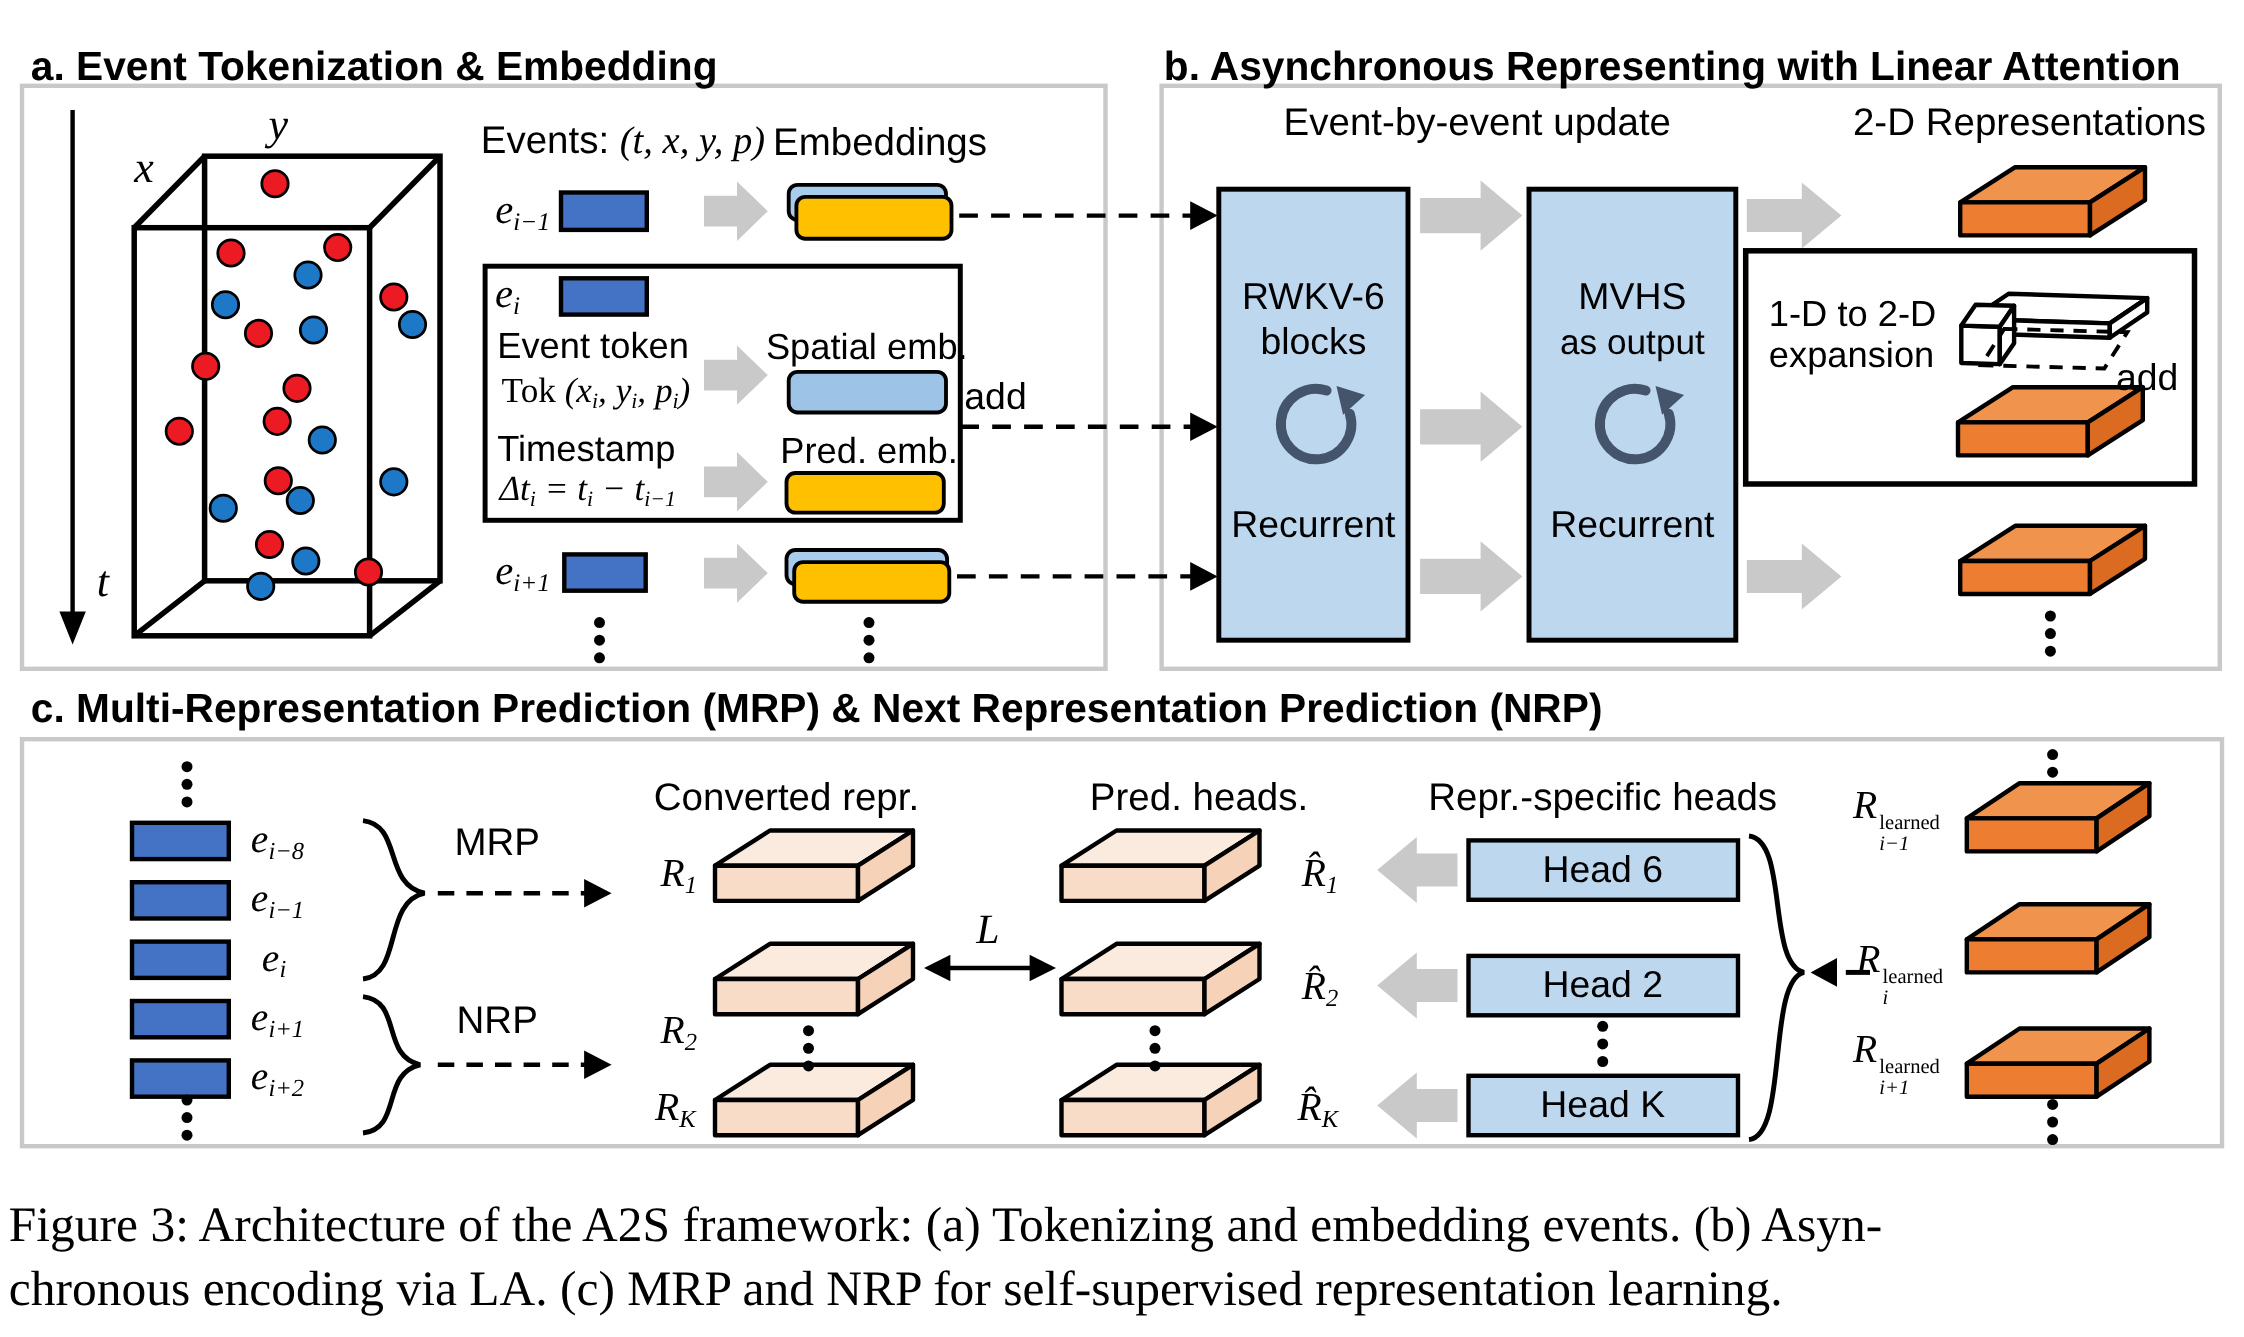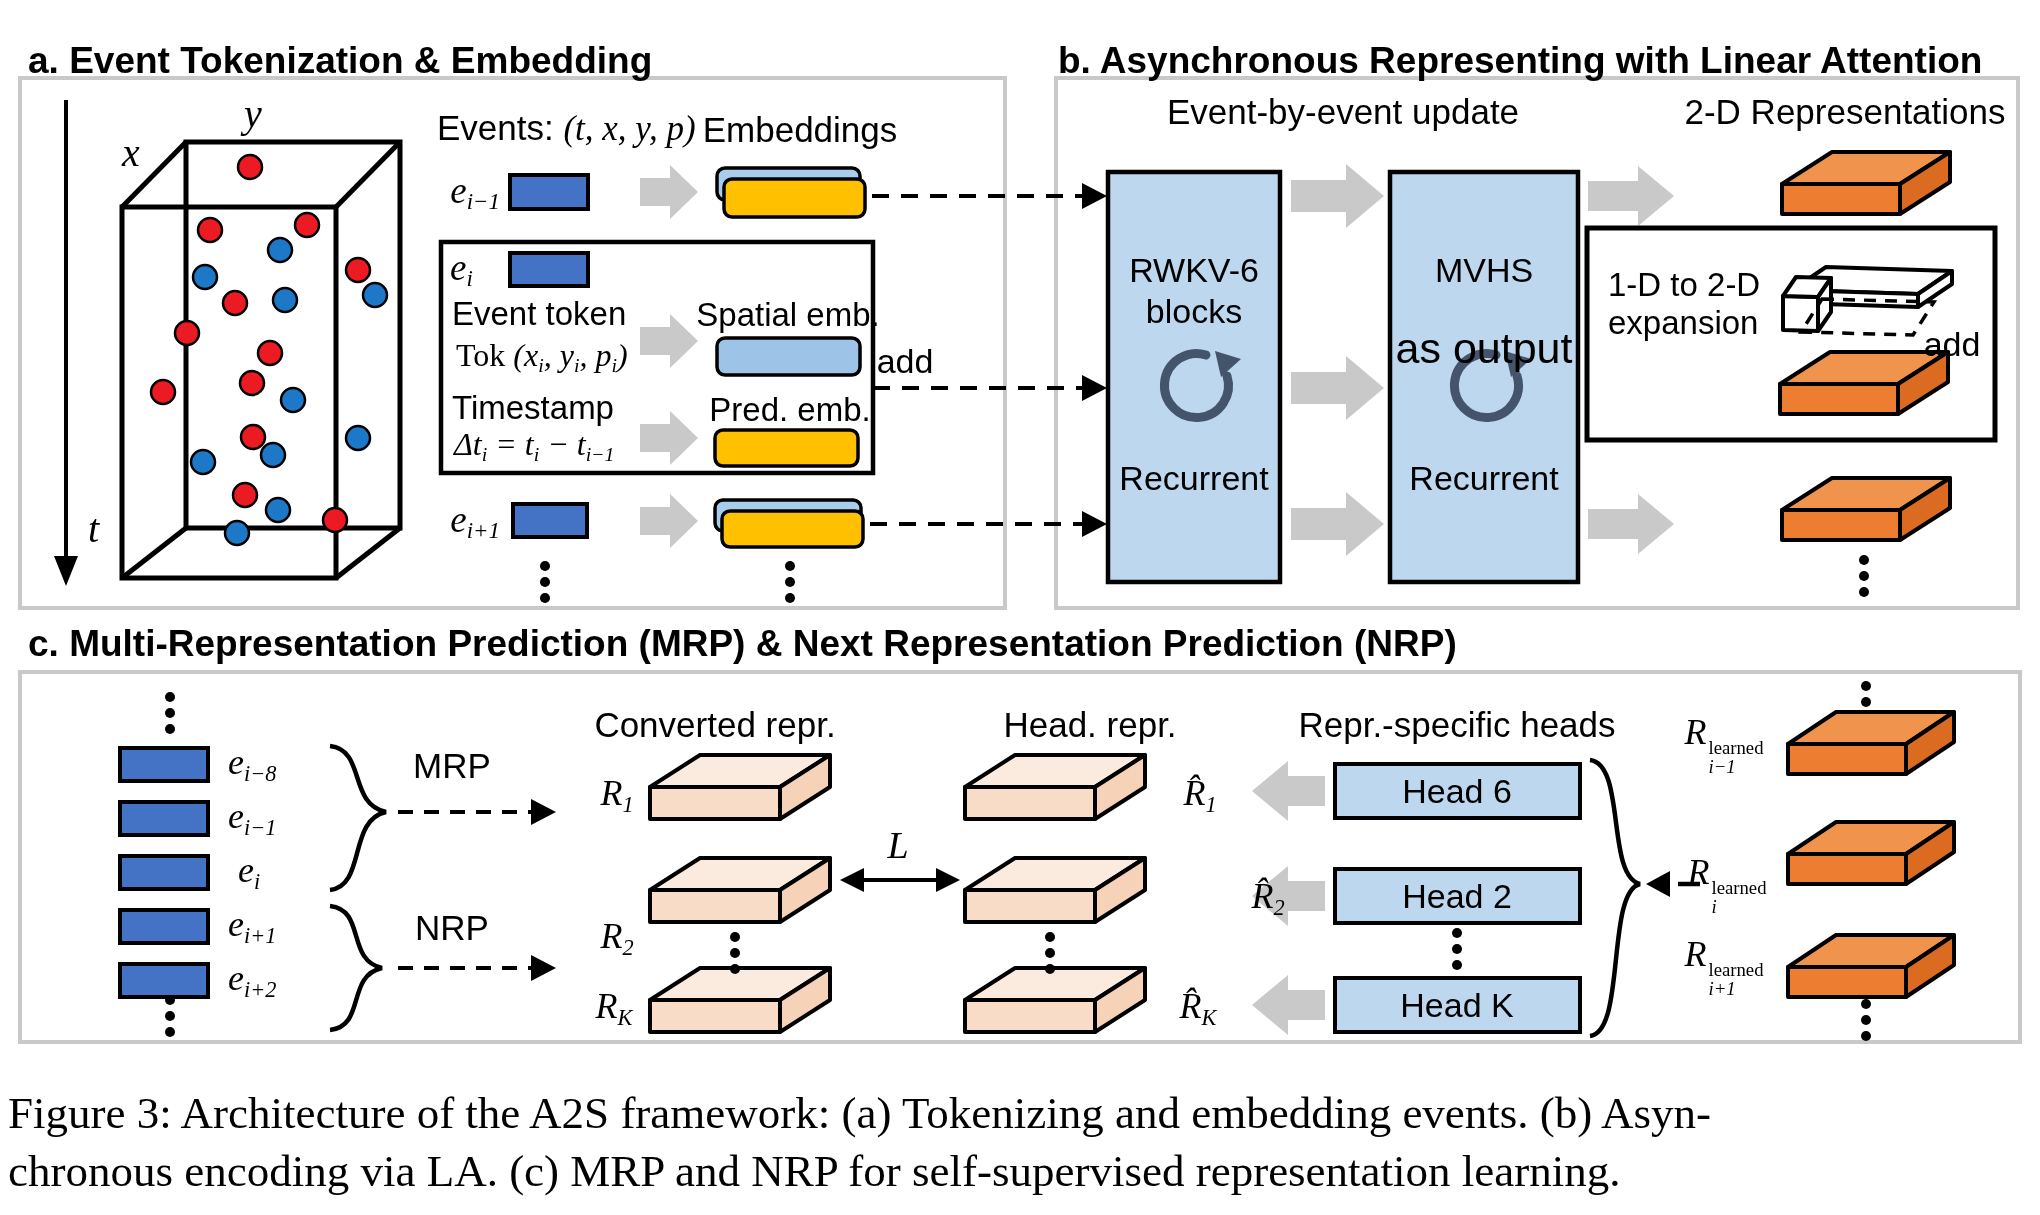--- a/index.html
+++ b/index.html
@@ -299,44 +299,44 @@
 <div class="t vc" style="left:454px;top:446px;font-size:32px;"><span class="seg-i">Δt</span><span class="seg-s">i</span><span class="seg-i"> = t</span><span class="seg-s">i</span><span class="seg-i"> − t</span><span class="seg-s">i−1</span></div>
 <div class="t cc" style="left:790px;top:410px;font-size:33px;">Pred. emb.</div>
 <div class="t cc" style="left:905px;top:361px;font-size:34px;">add</div>
 
 <div class="t cc" style="left:1343px;top:112px;font-size:35px;">Event-by-event update</div>
 <div class="t cc" style="left:1845px;top:112px;font-size:35px;">2-D Representations</div>
 <div class="t cc" style="left:1194px;top:270px;font-size:34px;">RWKV-6</div>
 <div class="t cc" style="left:1194px;top:311px;font-size:34px;">blocks</div>
 <div class="t cc" style="left:1194px;top:478px;font-size:34px;">Recurrent</div>
 <div class="t cc" style="left:1484px;top:270px;font-size:34px;">MVHS</div>
-<div class="t cc" style="left:1484px;top:311px;font-size:43px;margin-top:37px;">as output</div>
+<div class="t cc" style="left:1484px;top:311px;font-size:32px;">as output</div>
 <div class="t cc" style="left:1484px;top:478px;font-size:34px;">Recurrent</div>
 <div class="t vc" style="left:1608px;top:285px;font-size:33px;">1-D to 2-D</div>
 <div class="t vc" style="left:1608px;top:323px;font-size:33px;">expansion</div>
 <div class="t cc" style="left:1952px;top:344px;font-size:34px;">add</div>
 
 <div class="t vc" style="left:228px;top:764px;font-size:36px;"><span class="seg-i">e</span><span class="seg-s">i−8</span></div>
 <div class="t vc" style="left:228px;top:818px;font-size:36px;"><span class="seg-i">e</span><span class="seg-s">i−1</span></div>
 <div class="t vc" style="left:238px;top:872px;font-size:36px;"><span class="seg-i">e</span><span class="seg-s">i</span></div>
 <div class="t vc" style="left:228px;top:926px;font-size:36px;"><span class="seg-i">e</span><span class="seg-s">i+1</span></div>
 <div class="t vc" style="left:228px;top:980px;font-size:36px;"><span class="seg-i">e</span><span class="seg-s">i+2</span></div>
 <div class="t cc" style="left:452px;top:766px;font-size:35px;">MRP</div>
 <div class="t cc" style="left:452px;top:928px;font-size:35px;">NRP</div>
 
 <div class="t cc" style="left:715px;top:725px;font-size:35px;">Converted repr.</div>
-<div class="t cc" style="left:1090px;top:725px;font-size:35px;">Head. repr.</div>
+<div class="t cc" style="left:1090px;top:725px;font-size:35px;">Pred. heads.</div>
 <div class="t cc" style="left:1457px;top:725px;font-size:35px;">Repr.-specific heads</div>
 
 <div class="t cc" style="left:617px;top:795px;font-size:36px;"><span class="seg-i">R</span><span class="seg-s">1</span></div>
 <div class="t cc" style="left:617px;top:898px;font-size:36px;margin-top:40px;"><span class="seg-i">R</span><span class="seg-s">2</span></div>
 <div class="t cc" style="left:614px;top:1008px;font-size:36px;"><span class="seg-i">R</span><span class="seg-s">K</span></div>
 <div class="t cc" style="left:898px;top:845px;font-size:38px;"><span class="seg-i">L</span></div>
 <div class="t cc" style="left:1200px;top:795px;font-size:36px;"><span class="seg-i">R̂</span><span class="seg-s">1</span></div>
-<div class="t cc" style="left:1268px;top:898px;font-size:36px;"><span class="seg-i">R̂</span><span class="seg-s">2</span></div>
+<div class="t cc" style="left:1200px;top:898px;font-size:36px;"><span class="seg-i">R̂</span><span class="seg-s">2</span></div>
 <div class="t cc" style="left:1198px;top:1008px;font-size:36px;"><span class="seg-i">R̂</span><span class="seg-s">K</span></div>
 
 <div class="t cc" style="left:1457px;top:791px;font-size:34px;">Head 6</div>
 <div class="t cc" style="left:1457px;top:896px;font-size:34px;">Head 2</div>
 <div class="t cc" style="left:1457px;top:1005px;font-size:34px;">Head K</div>
 
 <div class="t cc" style="left:1724px;top:744px;font-size:36px;"><span class="seg-i">R</span><span class="seg-v">
         <span class="vt">learned</span>
         <span class="vb">i−1</span>
       </span></div>

